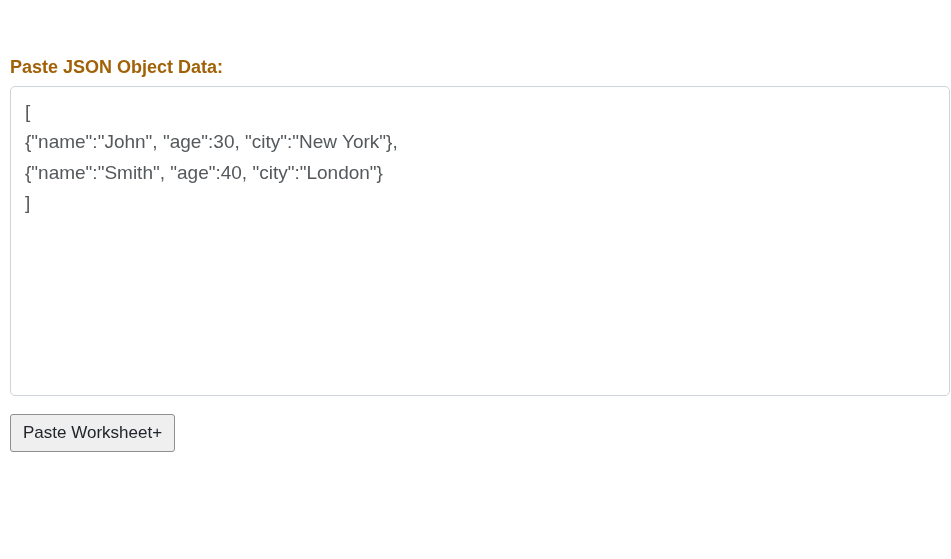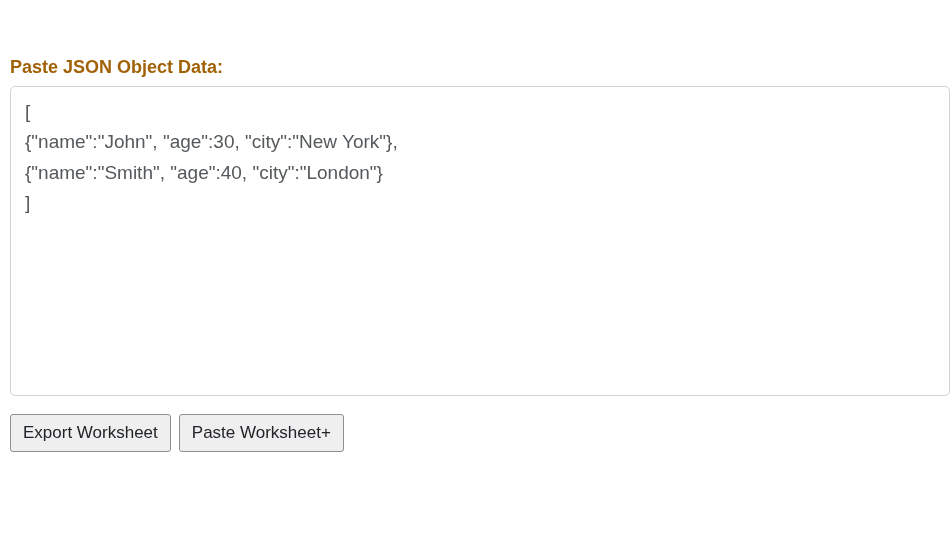--- a/index.html
+++ b/index.html
@@ -57,16 +57,15 @@
 </head>
 <body>
 
 <div class="container">
   <div class="label">Paste JSON Object Data:</div>
   <textarea class="textarea" style="">[
 {"name":"John", "age":30, "city":"New York"},
 {"name":"Smith", "age":40, "city":"London"}
 ]</textarea>
   <div class="button-row">
-    <button class="btn">Export Worksheet</button>
     <button class="btn">Paste Worksheet+</button>
   </div>
 </div>
 
 </body></html>

